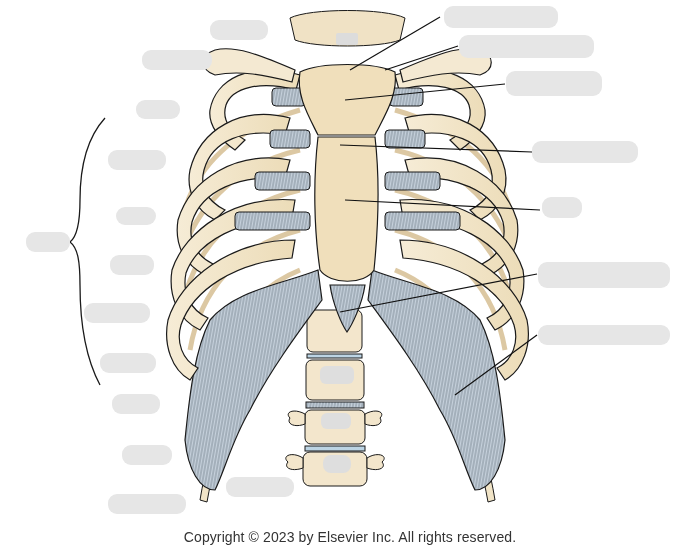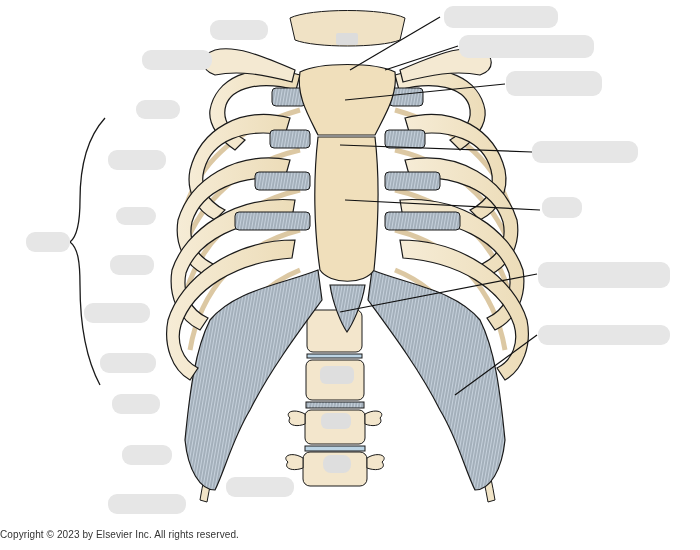--- a/index.html
+++ b/index.html
@@ -3,22 +3,22 @@
 <meta charset="utf-8">
 <style>
   html, body { margin:0; padding:0; background:#ffffff; }
   body { width:700px; height:550px; position:relative; overflow:hidden; font-family:"Liberation Sans", sans-serif; }
   #canvas { position:absolute; left:0; top:0; width:700px; height:550px; }
   .label-blank {
     position:absolute; background:#e6e6e6; border-radius:9px;
     filter: blur(0.6px);
   }
   .copyright {
-    position:absolute; left:0; width:700px; top:529px; 
-    font-size:10px; color:#333333; letter-spacing:0.1px;
+    position:absolute; left:0; width:700px; top:529px; text-align:center;
+    font-size:14px; color:#333333; letter-spacing:0.1px;
   }
   svg { position:absolute; left:0; top:0; }
 </style>
 </head>
 <body>
 
 <div id="canvas">
   <svg id="art" width="700" height="550" viewBox="0 0 700 550">
     <defs>
       <pattern id="cart" width="3" height="6" patternUnits="userSpaceOnUse" patternTransform="rotate(10)">

